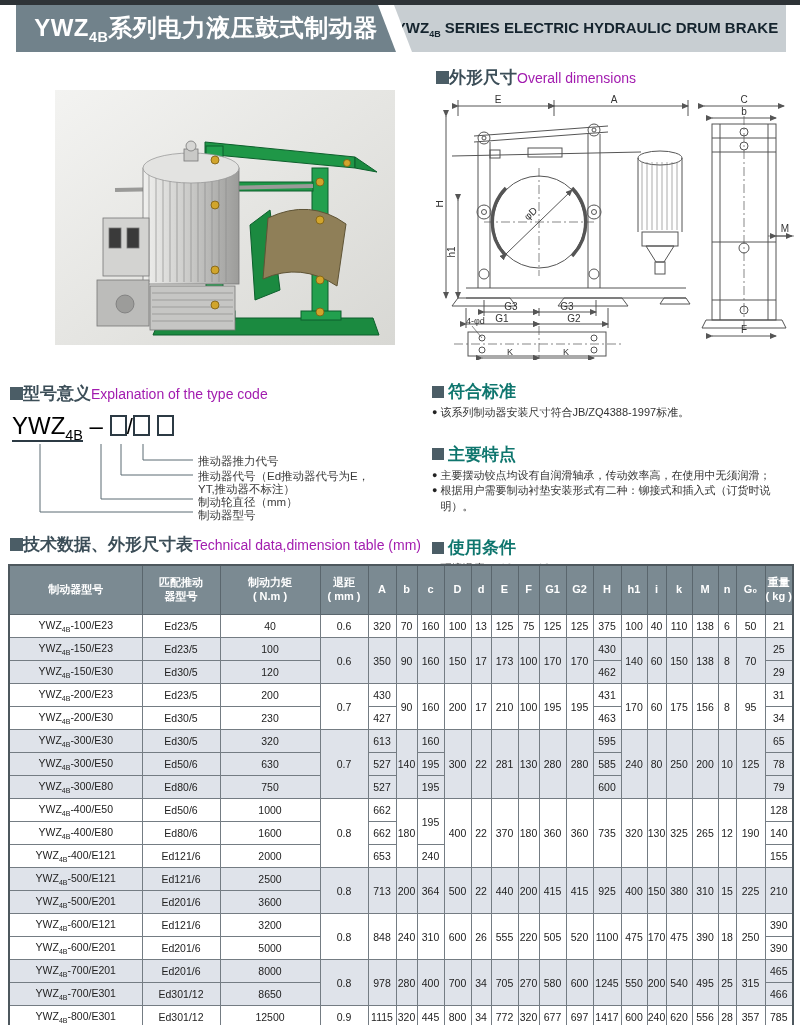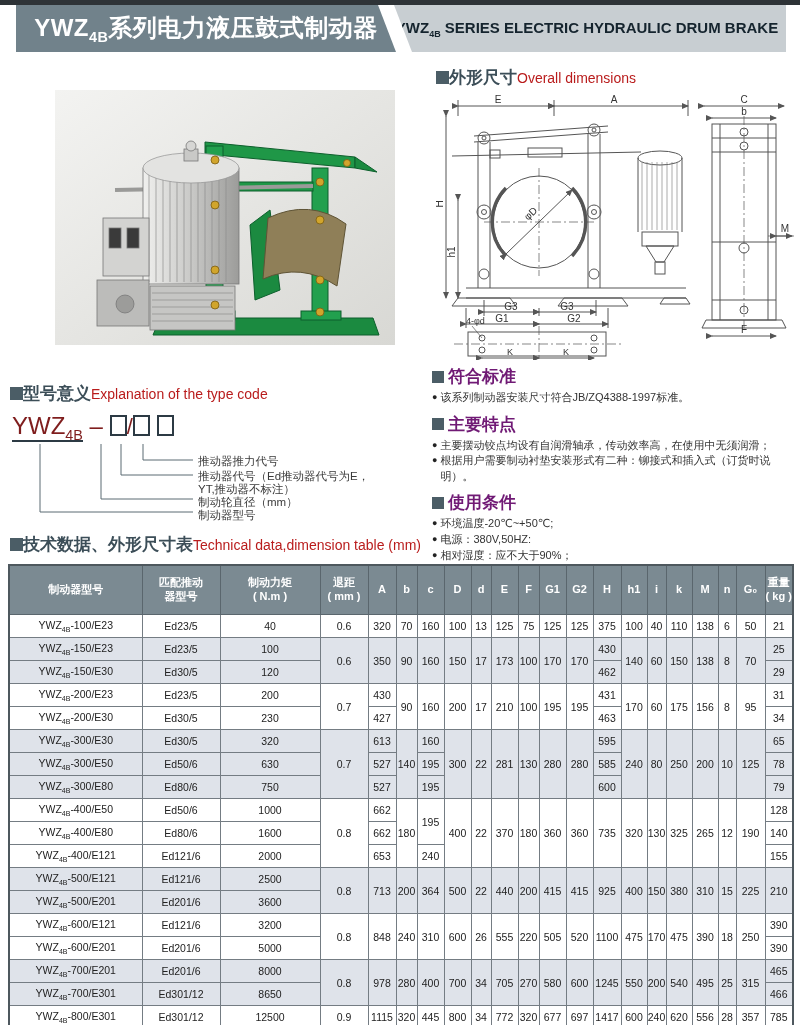--- a/index.html
+++ b/index.html
@@ -10,33 +10,33 @@
     clip-path:polygon(0 0,362px 0,380px 100%,0 100%);
     display:flex;align-items:center;justify-content:center;color:#fff;font-size:24px;font-weight:bold;letter-spacing:.5px;text-align:right;}
   .hdr-right{position:absolute;left:388px;top:5px;width:398px;height:47px;background:#c8ced2;
     clip-path:polygon(6px 0,398px 0,398px 100%,24px 100%);
     display:flex;align-items:center;justify-content:center;color:#15242e;font-size:15px;font-weight:bold;}
   sub{font-size:60%;}
   .photo{position:absolute;left:55px;top:90px;width:340px;height:255px;}
   .sec-h{display:flex;align-items:baseline;gap:0;}
   .sq{width:13px;height:13px;background:#4b5d66;flex:0 0 auto;align-self:center;}
   .sec-h .zh{font-size:17px;font-weight:bold;color:#3c4e58;}
-  .sec-h .en{font-size:14px;color:#b91c1c;}
+  .sec-h .en{font-size:14px;color:#a21caf;}
   .dims-head{position:absolute;left:436px;top:66px;}
   .dims-svg{position:absolute;left:436px;top:92px;}
   .typecode{position:absolute;left:10px;top:382px;width:420px;height:178px;}
-  .code-line{position:absolute;left:2px;top:30px;font-size:24px;color:#7f1d1d;white-space:nowrap;}
+  .code-line{position:absolute;left:2px;top:30px;font-size:24px;color:#000000;white-space:nowrap;}
   .code-name{border-bottom:2px solid #2c3a44;padding-bottom:1px;}
   .cbox{display:inline-block;width:13px;height:17px;border:2px solid #2c3a44;vertical-align:-2px;}
   .cbox.gap{margin-left:7px;}
   .code-slash{font-size:22px;}
   .tc-label{position:absolute;left:188px;font-size:11.5px;color:#3a3a3a;white-space:nowrap;}
   .leader-svg{position:absolute;left:0;top:62px;}
   .rsec{position:absolute;left:432px;top:358px;width:366px;}
-  .rsec h3{margin:7px 0 2px 0;display:flex;align-items:center;gap:4px;font-size:17px;color:#701a75;}
+  .rsec h3{margin:22px 0 2px 0;display:flex;align-items:center;gap:4px;font-size:17px;color:#0f766e;}
   .rsec h3 .sq{width:12px;height:12px;}
   .bullet-line{font-size:11px;line-height:1.42;color:#333;display:flex;}
   .bullet-line .dot{font-size:9px;margin-right:3px;line-height:1.7;color:#222;}
   .tbl-head{position:absolute;left:10px;top:533px;}
   .tbl-head .en{font-size:14px;}
   table.spec{position:absolute;left:8px;top:564px;width:784px;border-collapse:collapse;table-layout:fixed;
     border:2px solid #4e585e;}
   table.spec th{background:#7b8a92;color:#fff;font-weight:bold;font-size:11px;height:48px;
     border:1px solid #5a666d;white-space:pre-line;line-height:1.25;padding:0;text-align:center;}
   table.spec td{border:1px solid #747c83;font-size:10.5px;text-align:center;height:22px;padding:0;

